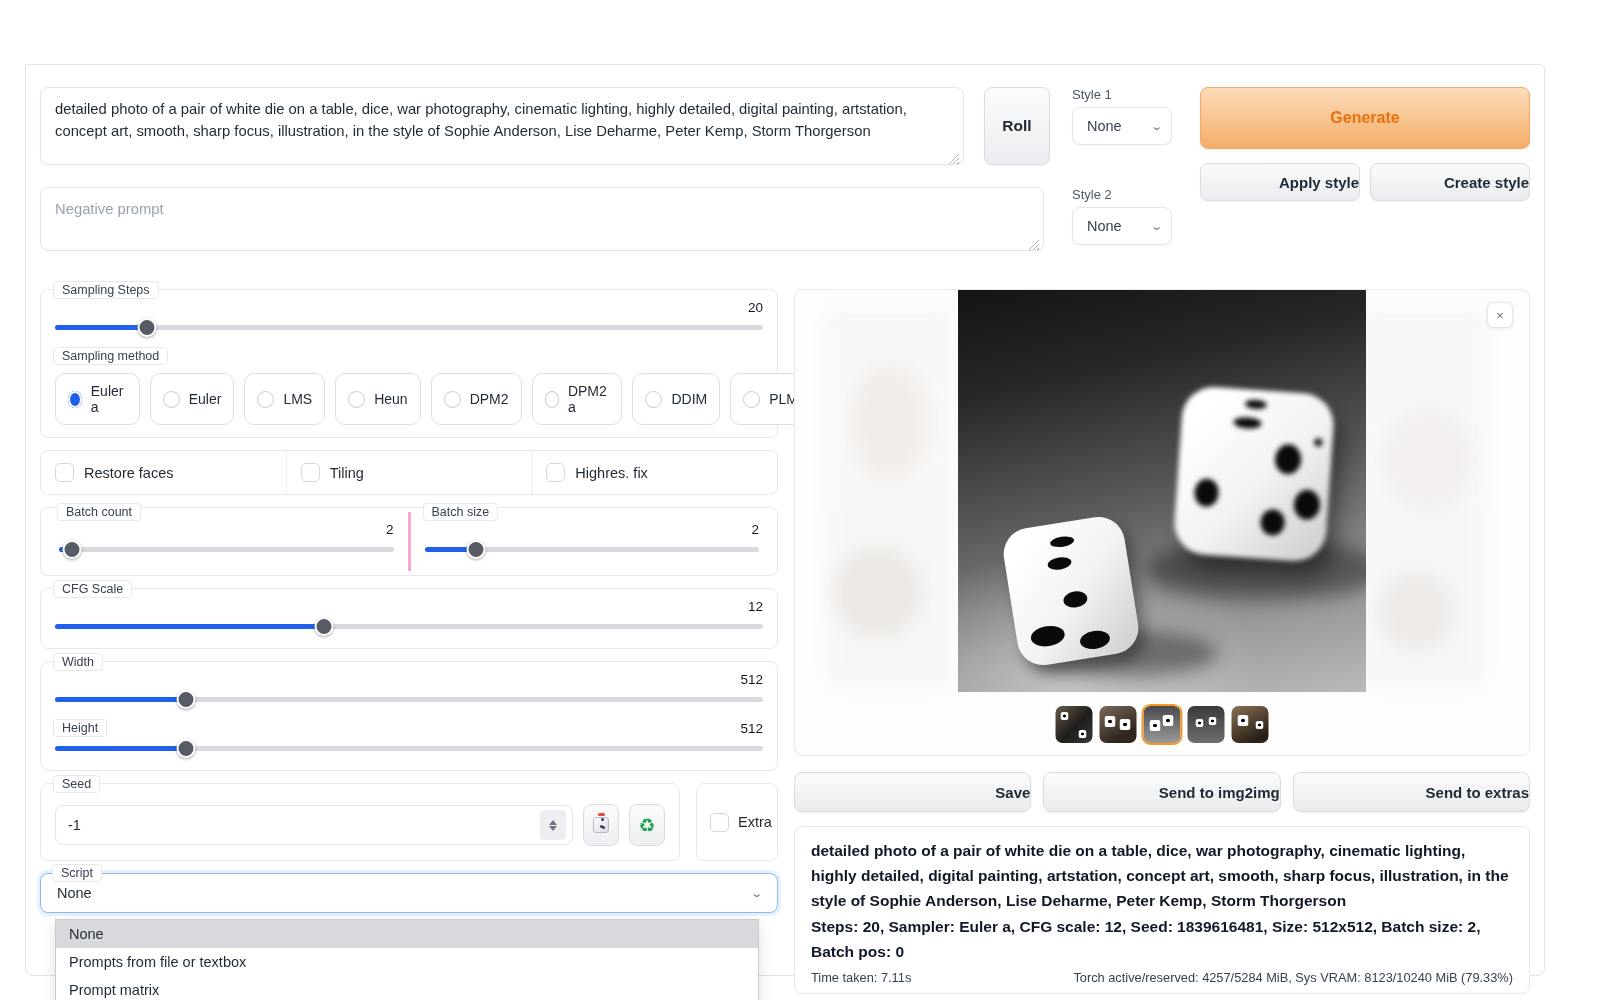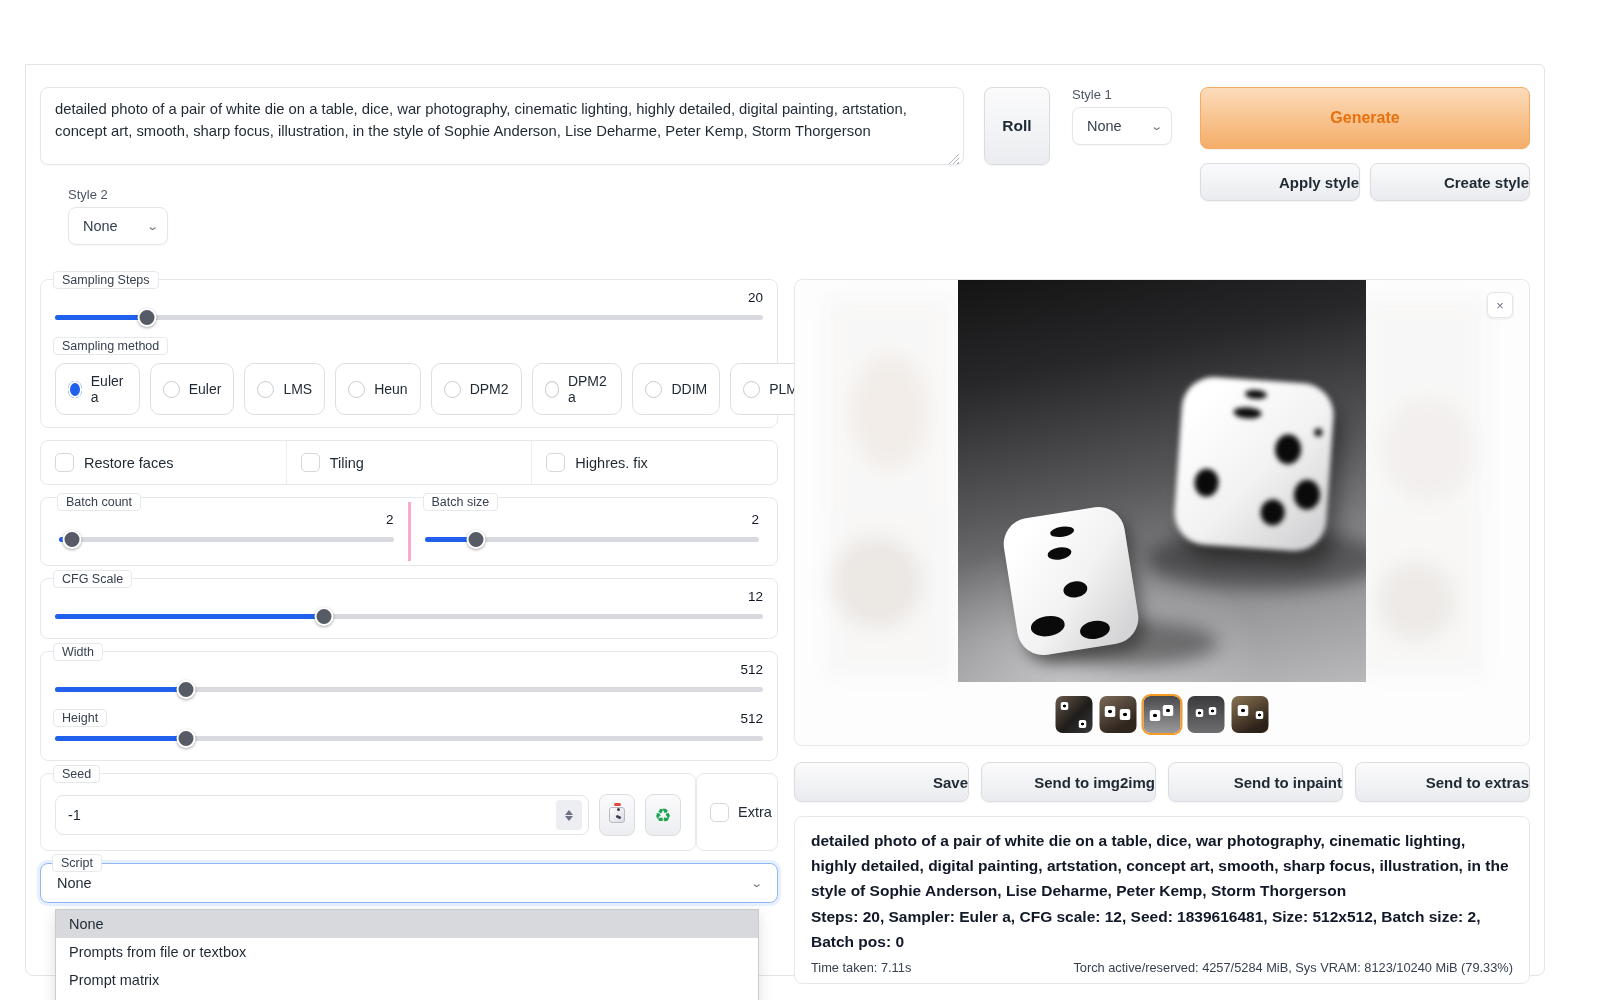--- a/index.html
+++ b/index.html
@@ -96,21 +96,21 @@
   .stepper .dn { border-top:5px solid #6b7280; }
   .icon-btn { width:36px; height:42px; margin-left:10px; border:1px solid #dadce2; border-radius:8px;
     background:linear-gradient(180deg,#fbfbfc,#eceef1); display:flex; align-items:center; justify-content:center; cursor:pointer; }
   .recycle { color:#1da351; font-size:19px; }
   .die-ico { position:relative; width:16px; height:16px; background:linear-gradient(135deg,#fff,#d9d9e3);
     border:1px solid #b9b9c6; border-radius:3px; }
   .die-ico i { position:absolute; width:3px; height:3px; border-radius:50%; background:#3b3b55; }
   .die-ico i:nth-child(1){ left:3px; top:3px; } .die-ico i:nth-child(2){ right:3px; bottom:3px; }
   .die-ico i:nth-child(3){ left:6px; top:7px; }
   .die-ico b { position:absolute; top:-5px; left:4px; width:7px; height:3px; border-radius:2px; background:#e0493f; }
-  .extra-box { width:82px; border:1px solid #e6e8ec; border-radius:8px;
+  .extra-box { width:82px; margin-left:16px; border:1px solid #e6e8ec; border-radius:8px;
     display:flex; align-items:center; gap:9px; padding:0 0 0 13px; }
   .extra-box span.lbl { font-size:14.5px; color:#1f2933; }
 
   
   .script-area { position:relative; margin-top:4px; }
   .script-select { height:40px; border:1px solid #8fb8f2; border-radius:8px; background:#fff;
     box-shadow:0 0 0 3px rgba(59,130,246,.12); display:flex; align-items:center; justify-content:space-between;
     padding:0 16px; font-size:14.5px; color:#1f2933; cursor:pointer; }
   .dropdown { position:absolute; top:46px; left:15px; right:19px; background:#fff;
     border:1px solid #c9cbd1; box-shadow:0 5px 14px rgba(0,0,0,.13); z-index:20; }
@@ -176,20 +176,24 @@
           <button class="roll-btn">Roll</button>
           <div class="style-col">
             <div class="style-label">Style 1</div>
             <div class="select">
               <span>None</span>
               <span class="chev">⌄</span>
             </div>
           </div>
         </div>
         <div class="prompt-row row2">
+          <div class="ta-wrap">
+            <textarea style="height: 64px;" placeholder="Negative prompt"></textarea>
+            <div class="grip"></div>
+          </div>
           <div class="style-col" style="margin-left:28px;">
             <div class="style-label">Style 2</div>
             <div class="select">
               <span>None</span>
               <span class="chev">⌄</span>
             </div>
           </div>
         </div>
       </div>
       <div class="gen-col">
@@ -405,21 +409,20 @@
             <div class="thumb-tile" style="background:linear-gradient(150deg,#8a7354,#2c2118 80%);">
               <span class="mini-die" style="left:6px; top:9px;"></span>
               <span class="mini-die sm" style="right:5px; top:15px;"></span>
             </div>
           </div>
         </div>
 
         <div class="g-actions">
           <button class="gray-btn">Save</button>
           <button class="gray-btn">Send to img2img</button>
-          <button class="gray-btn">Send to inpaint</button>
           <button class="gray-btn">Send to extras</button>
         </div>
 
         <div class="out-box">
           <div class="out-prompt">detailed photo of a pair of white die on a table, dice, war photography, cinematic lighting, highly detailed, digital painting, artstation, concept art, smooth, sharp focus, illustration, in the style of Sophie Anderson, Lise Deharme, Peter Kemp, Storm Thorgerson</div>
           <div class="out-params">Steps: 20, Sampler: Euler a, CFG scale: 12, Seed: 1839616481, Size: 512x512, Batch size: 2, Batch pos: 0</div>
           <div class="out-foot">
             <span>Time taken: 7.11s</span>
             <span>Torch active/reserved: 4257/5284 MiB, Sys VRAM: 8123/10240 MiB (79.33%)</span>
           </div>

